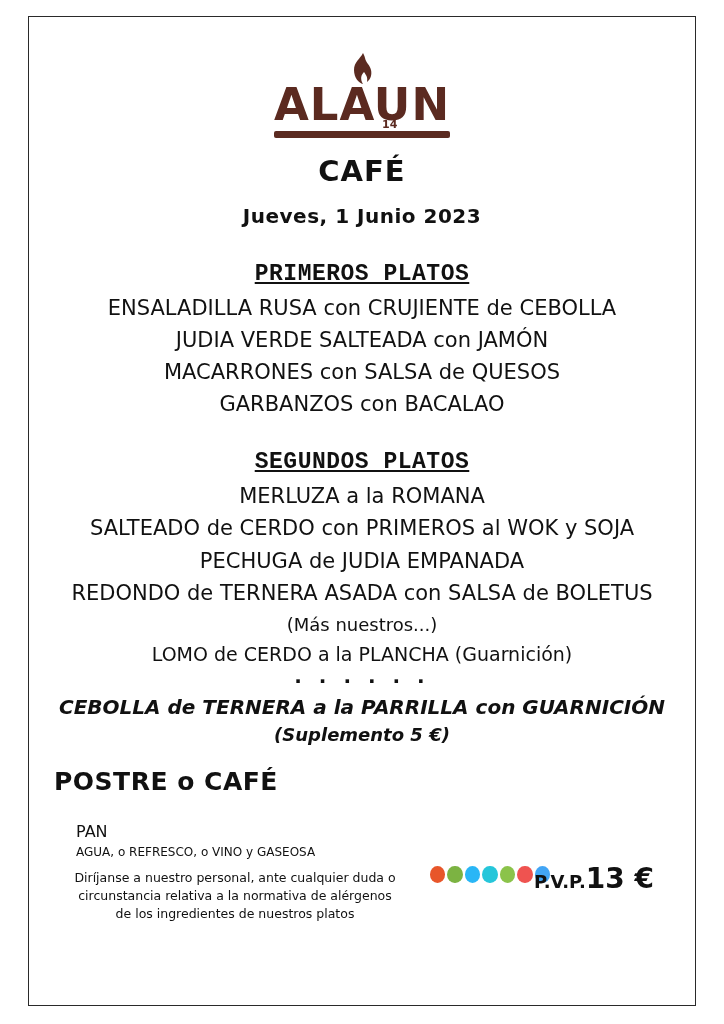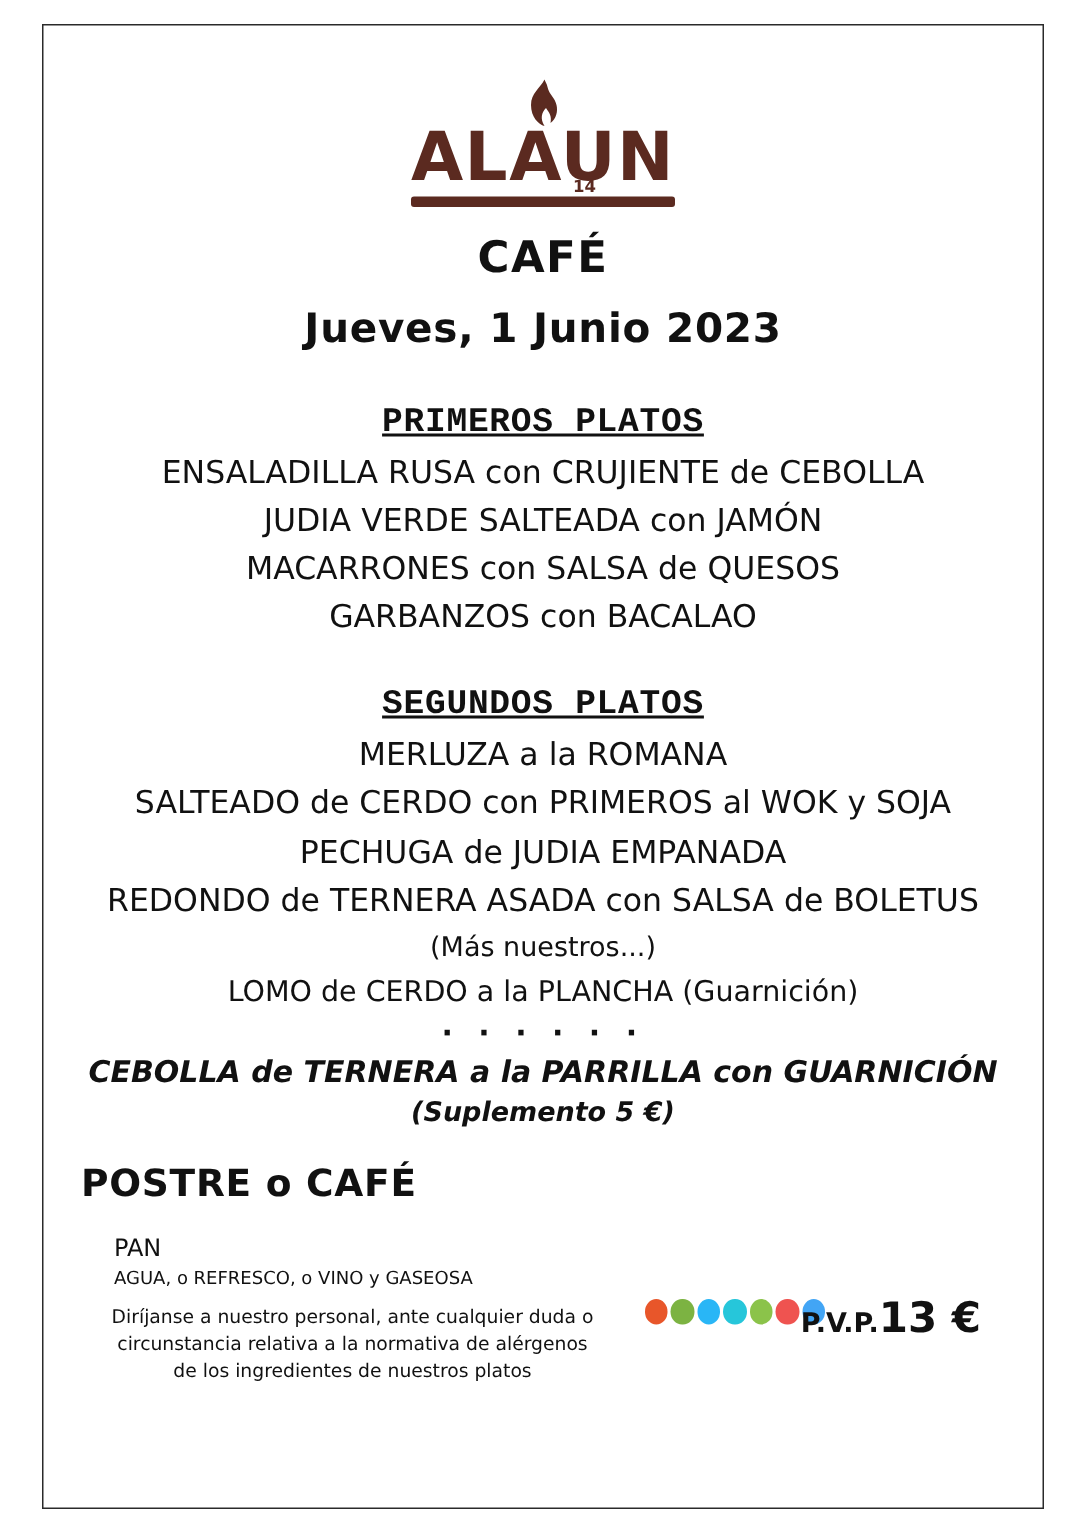--- a/index.html
+++ b/index.html
@@ -89,21 +89,21 @@
   
   .menu-title {
     text-align: center;
     font-size: 29px;
     font-weight: bold;
     letter-spacing: 1px;
     margin-top: 10px;
   }
   .menu-date {
     text-align: center;
-    font-size: 27px;
+    font-size: 20px;
     font-weight: bold;
     margin-top: 16px;
     letter-spacing: 0.5px;
   }
   .section-title {
     text-align: center;
     font-size: 23px;
     font-weight: bold;
     text-decoration: underline;
     margin-top: 33px;

